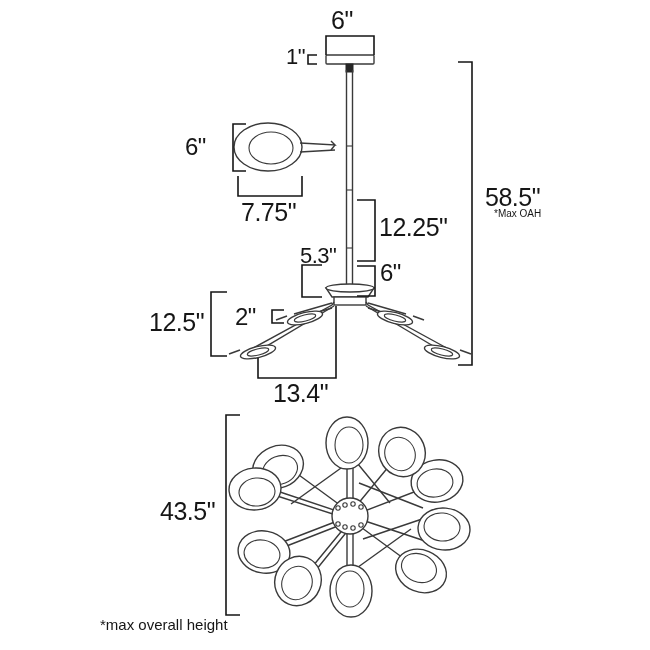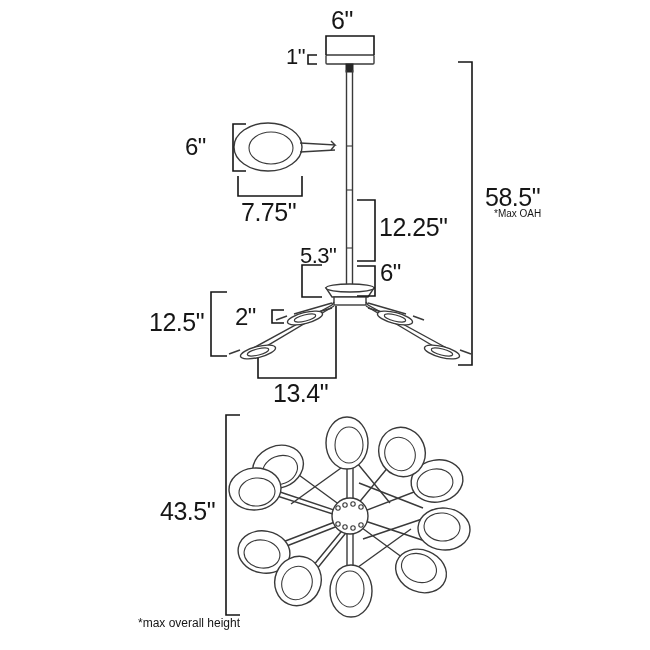--- a/index.html
+++ b/index.html
@@ -233,15 +233,15 @@
   <div class="dim-label" style="left:149px; top:308px; font-size:25px;">12.5"</div>
 
   <div class="dim-label" style="left:273px; top:379px; font-size:25px;">13.4"</div>
 
   <div class="dim-label" style="left:485px; top:183px; font-size:25px;">58.5"</div>
 
   <div class="note-label" style="left:486px; top:208px; font-size:10px;margin-left:8px;">*Max OAH</div>
 
   <div class="dim-label" style="left:160px; top:497px; font-size:25px;">43.5"</div>
 
-  <div class="note-label" style="left:100px; top:616px; font-size:12px;margin-left:38px;">*max overall height</div>
+  <div class="note-label" style="left:100px; top:616px; font-size:15px;">*max overall height</div>
 
 </div>
 
 </body></html>

